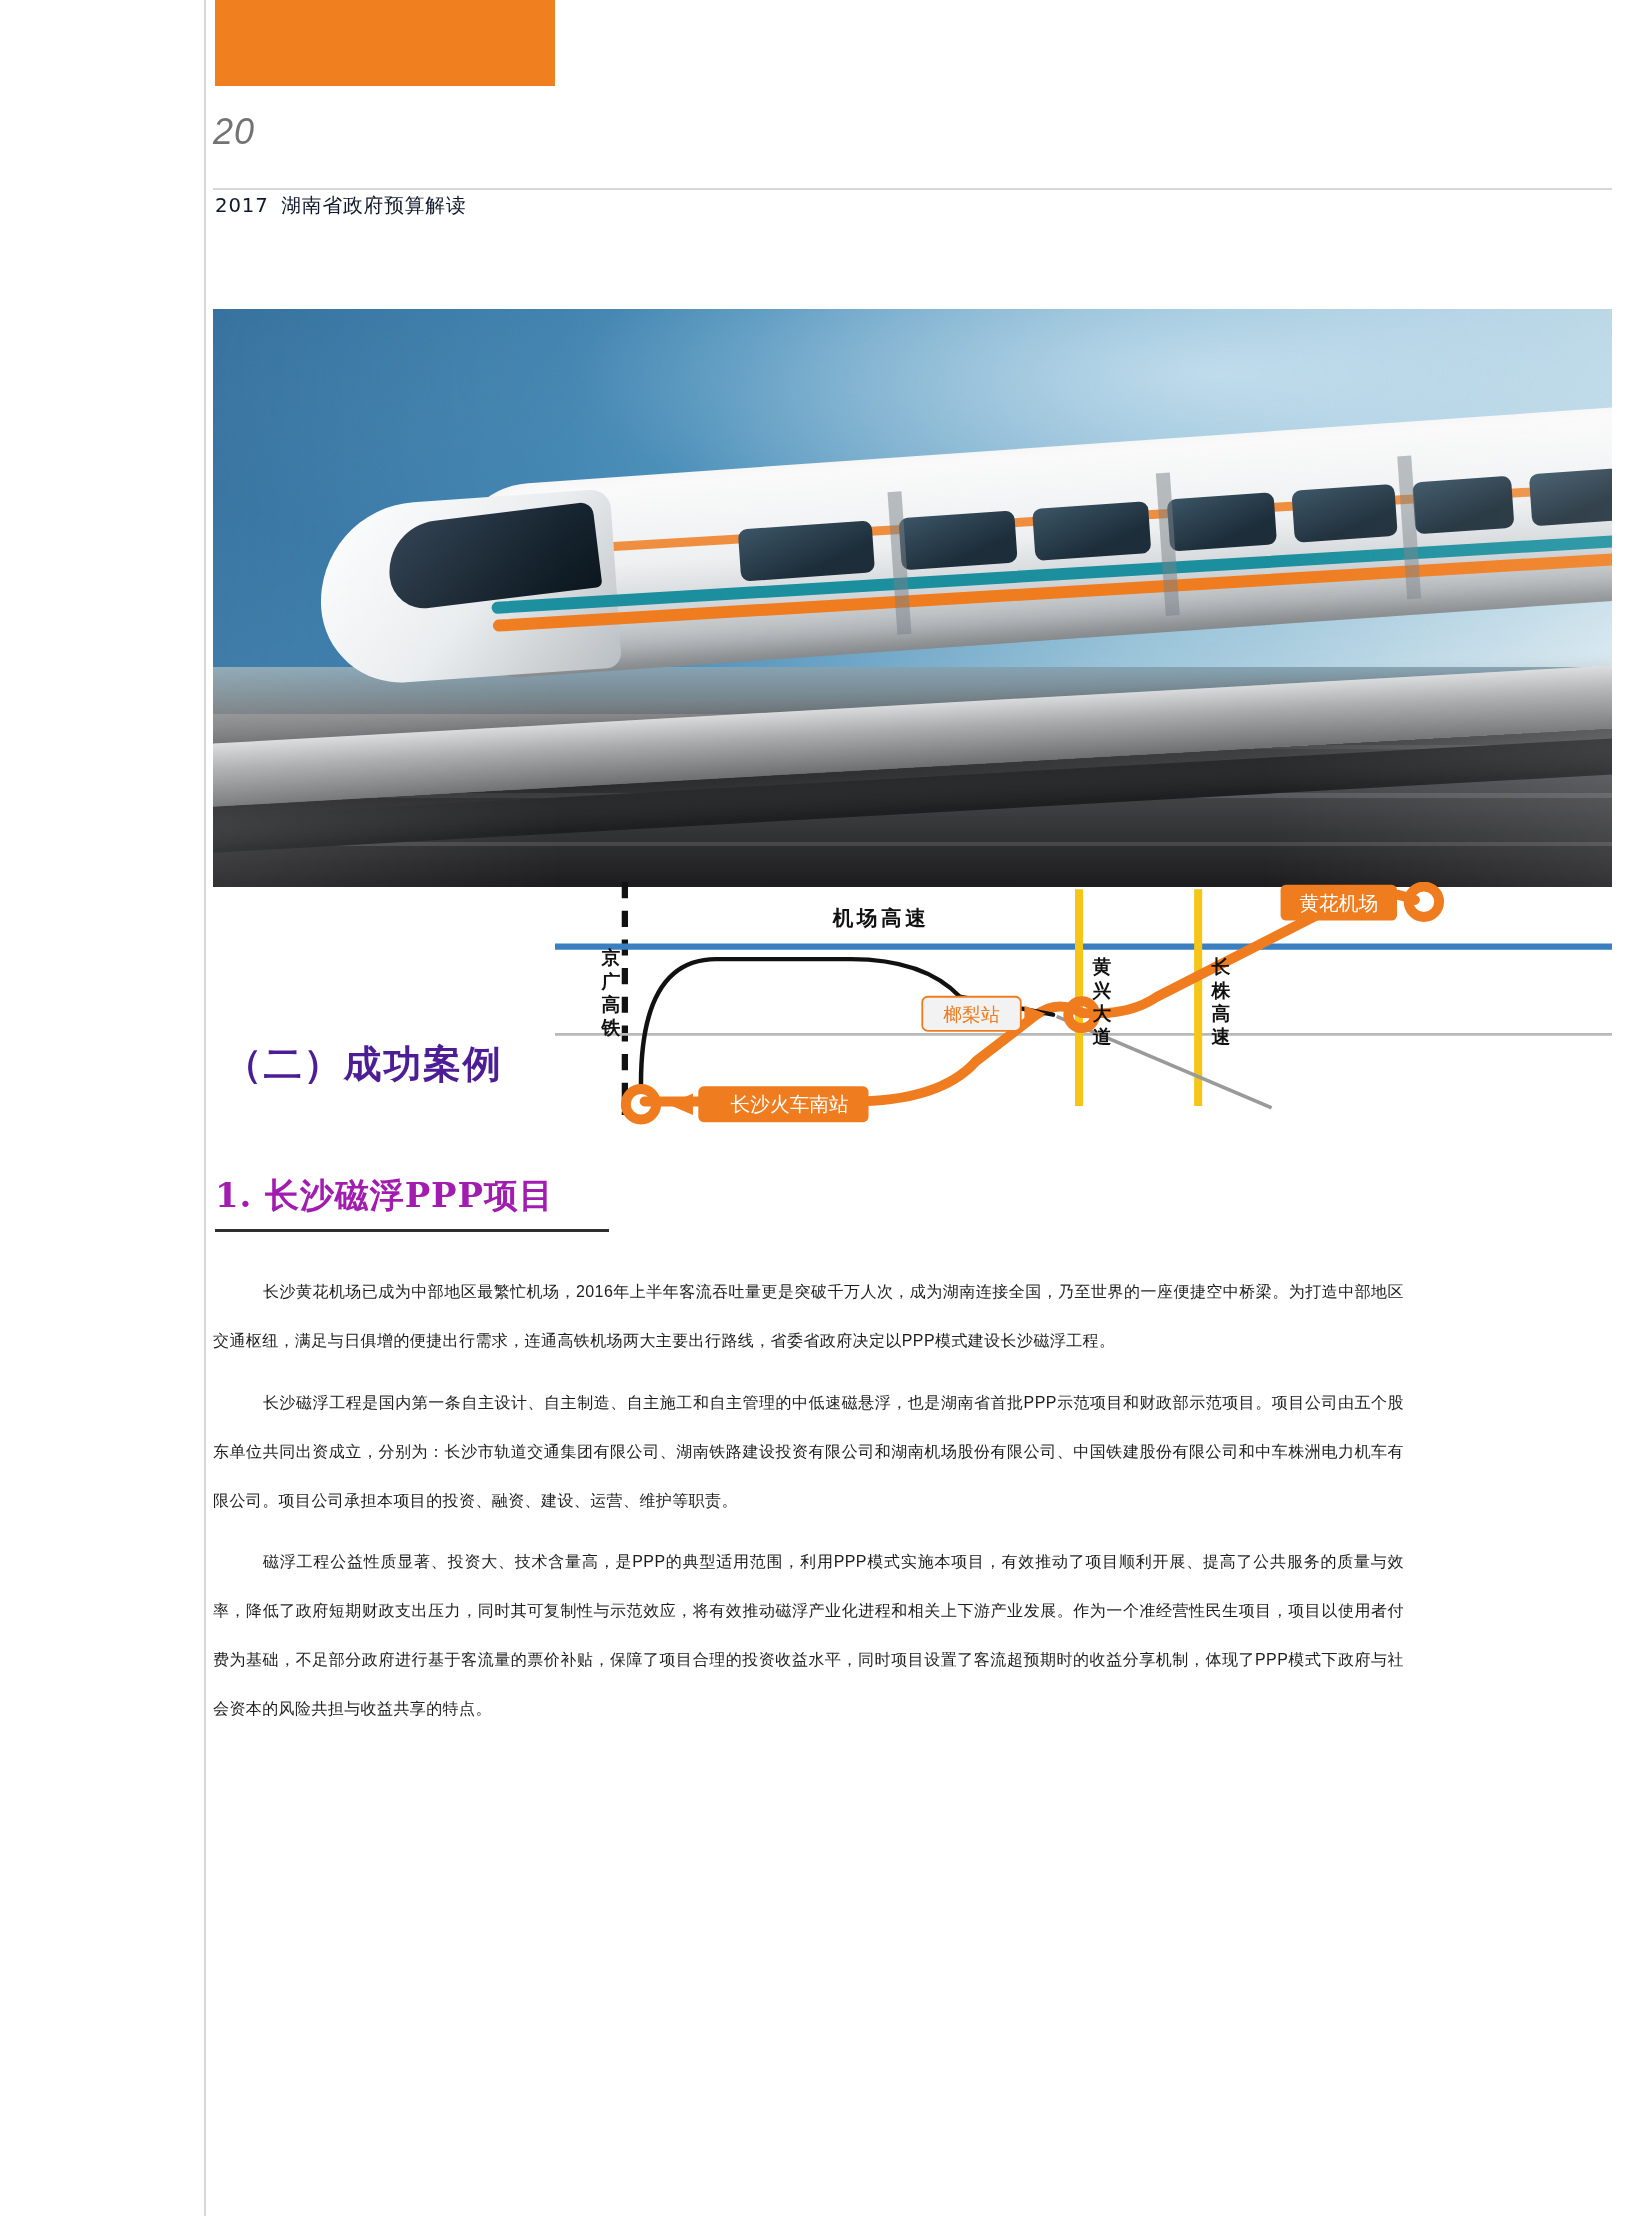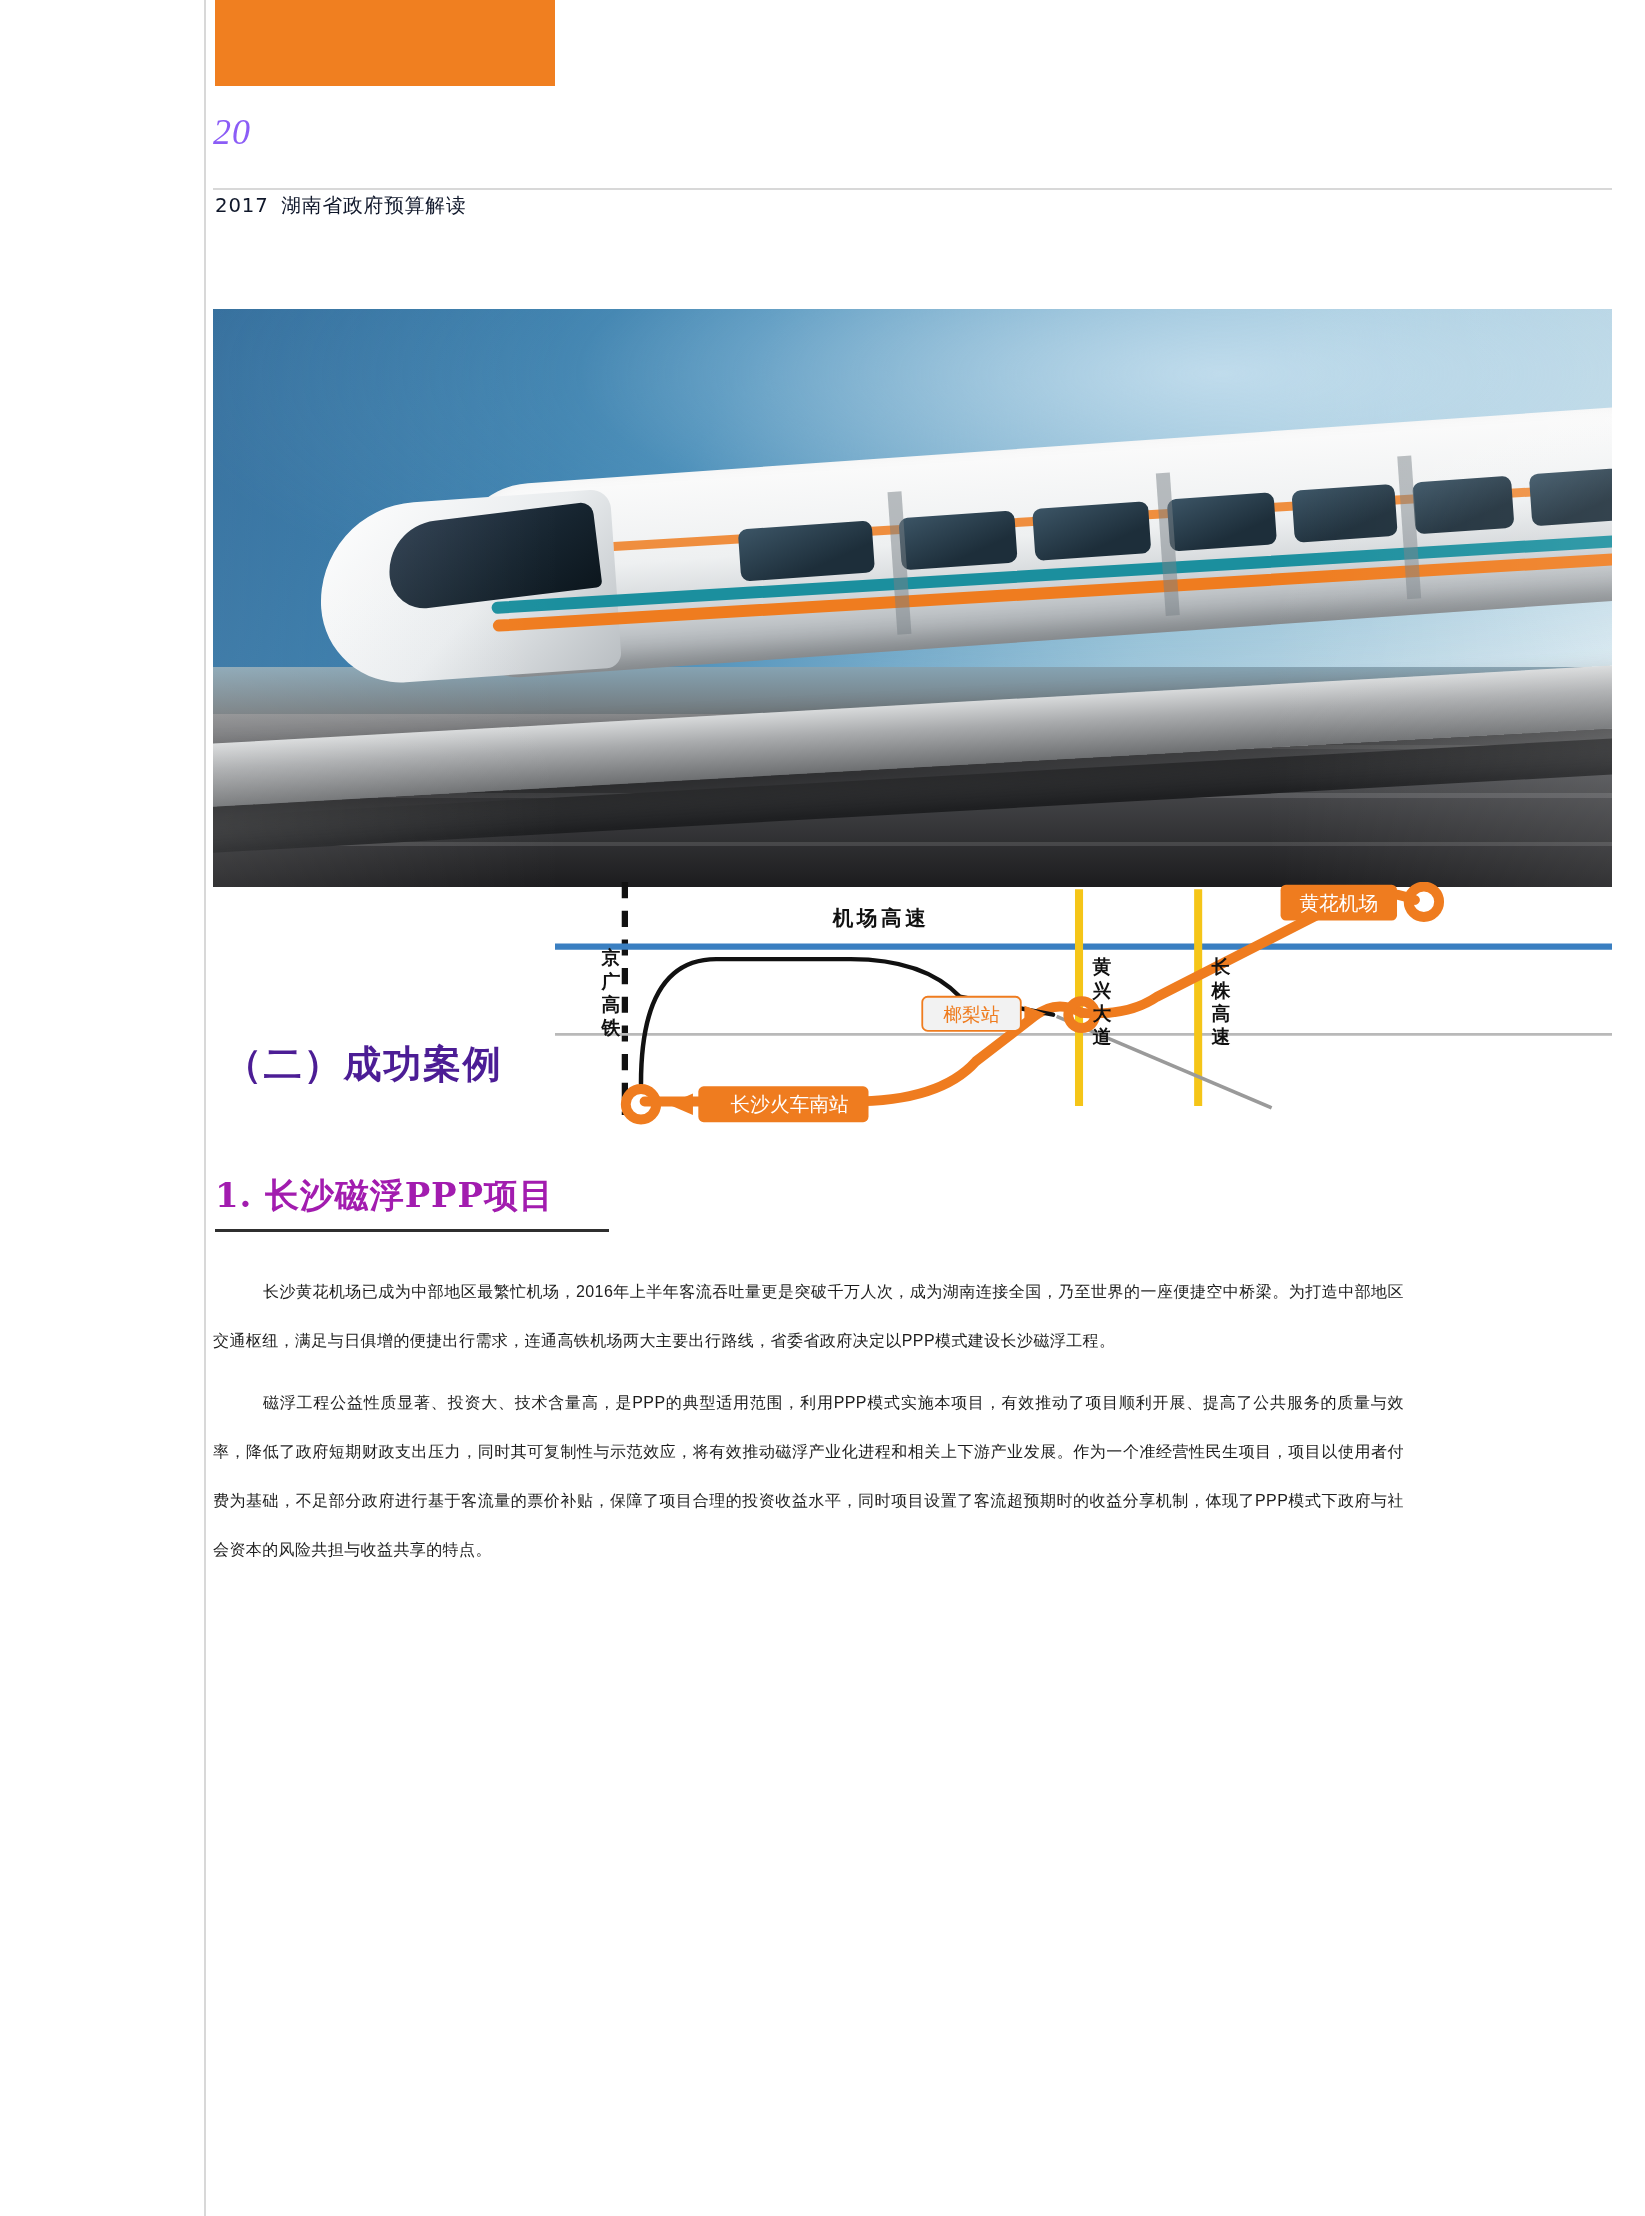--- a/index.html
+++ b/index.html
@@ -21,24 +21,24 @@
     left: 215px;
     top: 0;
     width: 340px;
     height: 86px;
     background: #f07f20;
   }
   .page-number {
     position: absolute;
     left: 213px;
     top: 111px;
-    font-family: Liberation Serif, serif;
+    font-family: Liberation Sans, sans-serif;
     font-style: italic;
     font-size: 36px;
-    color: #8b5cf6;
+    color: #737373;
     letter-spacing: 0.9px;
   }
   .header-line {
     position: absolute;
     left: 213px;
     top: 188px;
     width: 1399px;
     height: 1.8px;
     background: #d8d8d8;
   }
@@ -357,15 +357,16 @@
     <text x="733" y="180" font-family="DejaVu Sans, sans-serif" font-size="21" fill="#111111" font-weight="bold">速</text>
   </svg>
 </div>
 
 <div class="heading-section">（二）成功案例</div>
 <div class="heading-sub">1. 长沙磁浮PPP项目</div>
 <div class="heading-rule"></div>
 
 <div class="body-text">
   <p>长沙黄花机场已成为中部地区最繁忙机场，2016年上半年客流吞吐量更是突破千万人次，成为湖南连接全国，乃至世界的一座便捷空中桥梁。为打造中部地区交通枢纽，满足与日俱增的便捷出行需求，连通高铁机场两大主要出行路线，省委省政府决定以PPP模式建设长沙磁浮工程。</p>
+  <p>长沙磁浮工程是国内第一条自主设计、自主制造、自主施工和自主管理的中低速磁悬浮，也是湖南省首批PPP示范项目和财政部示范项目。项目公司由五个股东单位共同出资成立，分别为：长沙市轨道交通集团有限公司、湖南铁路建设投资有限公司和湖南机场股份有限公司、中国铁建股份有限公司和中车株洲电力机车有限公司。项目公司承担本项目的投资、融资、建设、运营、维护等职责。</p>
   <p>磁浮工程公益性质显著、投资大、技术含量高，是PPP的典型适用范围，利用PPP模式实施本项目，有效推动了项目顺利开展、提高了公共服务的质量与效率，降低了政府短期财政支出压力，同时其可复制性与示范效应，将有效推动磁浮产业化进程和相关上下游产业发展。作为一个准经营性民生项目，项目以使用者付费为基础，不足部分政府进行基于客流量的票价补贴，保障了项目合理的投资收益水平，同时项目设置了客流超预期时的收益分享机制，体现了PPP模式下政府与社会资本的风险共担与收益共享的特点。</p>
 </div>
 
 
 </body></html>

